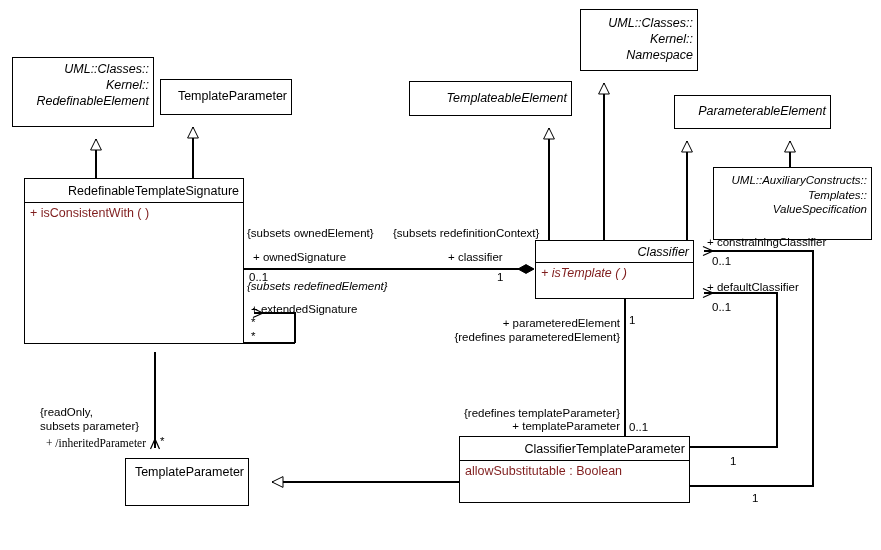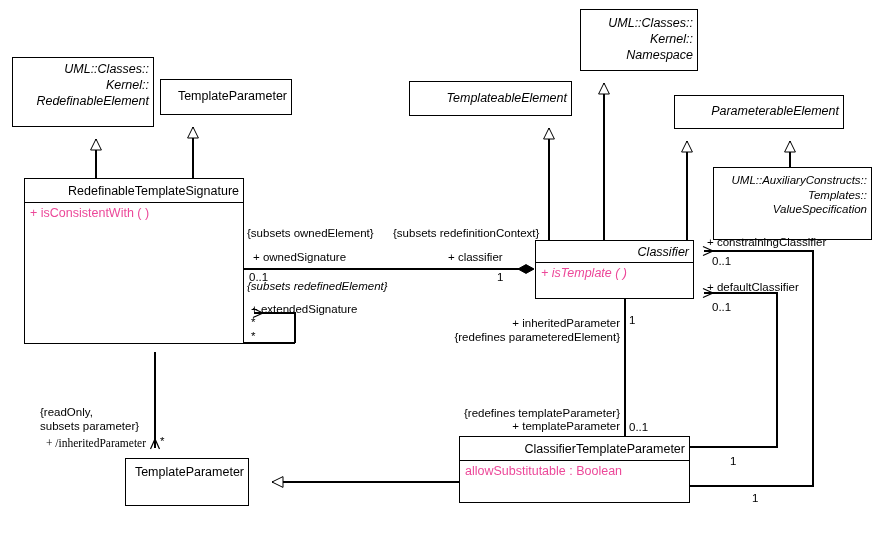--- a/index.html
+++ b/index.html
@@ -36,21 +36,21 @@
     font-size: 12.5px;
     color: #000000;
     line-height: 1.28;
     padding: 3px 4px 3px 4px;
   }
   .cls-name.italic { font-style: italic; }
   .cls-name.compartment { border-bottom: 1px solid #000000; }
   .cls-attrs {
     box-sizing: border-box;
     font-size: 12.5px;
-    color: #ec4899;
+    color: #7f1d1d;
     padding: 2px 0 2px 5px;
     line-height: 1.3;
   }
   .cls-attrs .italic { font-style: italic; }
   .edge-label {
     position: absolute;
     font-size: 11.5px;
     color: #000000;
     line-height: 1.18;
     white-space: pre;
@@ -125,21 +125,21 @@
   </div>
 
   <div class="uml-class" style="left:580px; top:9px; width:118px; height:62px;">
     <div class="cls-name italic" style="padding-top:5px;">
       <span>UML::Classes::</span><br>
       <span>Kernel::</span><br>
       <span>Namespace</span>
     </div>
   </div>
 
-  <div class="uml-class" style="left:674px; top:95px; width:170px; height:34px;">
+  <div class="uml-class" style="left:674px; top:95px; width:157px; height:34px;">
     <div class="cls-name italic" style="padding-top:7px;">ParameterableElement</div>
   </div>
 
   <div class="uml-class" style="left:713px; top:167px; width:159px; height:73px;">
     <div class="cls-name italic" style="padding-top:5px; font-size:11.5px;">
       <span>UML::AuxiliaryConstructs::</span><br>
       <span>Templates::</span><br>
       <span>ValueSpecification</span>
     </div>
   </div>
@@ -186,21 +186,21 @@
   <div class="edge-label" style="left:251px; top:330px;">*</div>
 
   <div class="edge-label" style="left:707px; top:236px;">+ constrainingClassifier</div>
 
   <div class="edge-label" style="left:712px; top:255px;">0..1</div>
 
   <div class="edge-label" style="left:707px; top:281px;">+ defaultClassifier</div>
 
   <div class="edge-label" style="left:712px; top:301px;">0..1</div>
 
-  <div class="edge-label right" style="left:430px; top:317px; width:190px;">+ inheritedParameter</div>
+  <div class="edge-label right" style="left:430px; top:317px; width:190px;">+ parameteredElement</div>
 
   <div class="edge-label right" style="left:420px; top:331px; width:200px;">{redefines parameteredElement}</div>
 
   <div class="edge-label" style="left:629px; top:314px;">1</div>
 
   <div class="edge-label right" style="left:420px; top:420px; width:200px;">+ templateParameter</div>
 
   <div class="edge-label right" style="left:420px; top:407px; width:200px;">{redefines templateParameter}</div>
 
   <div class="edge-label" style="left:629px; top:421px;">0..1</div>

